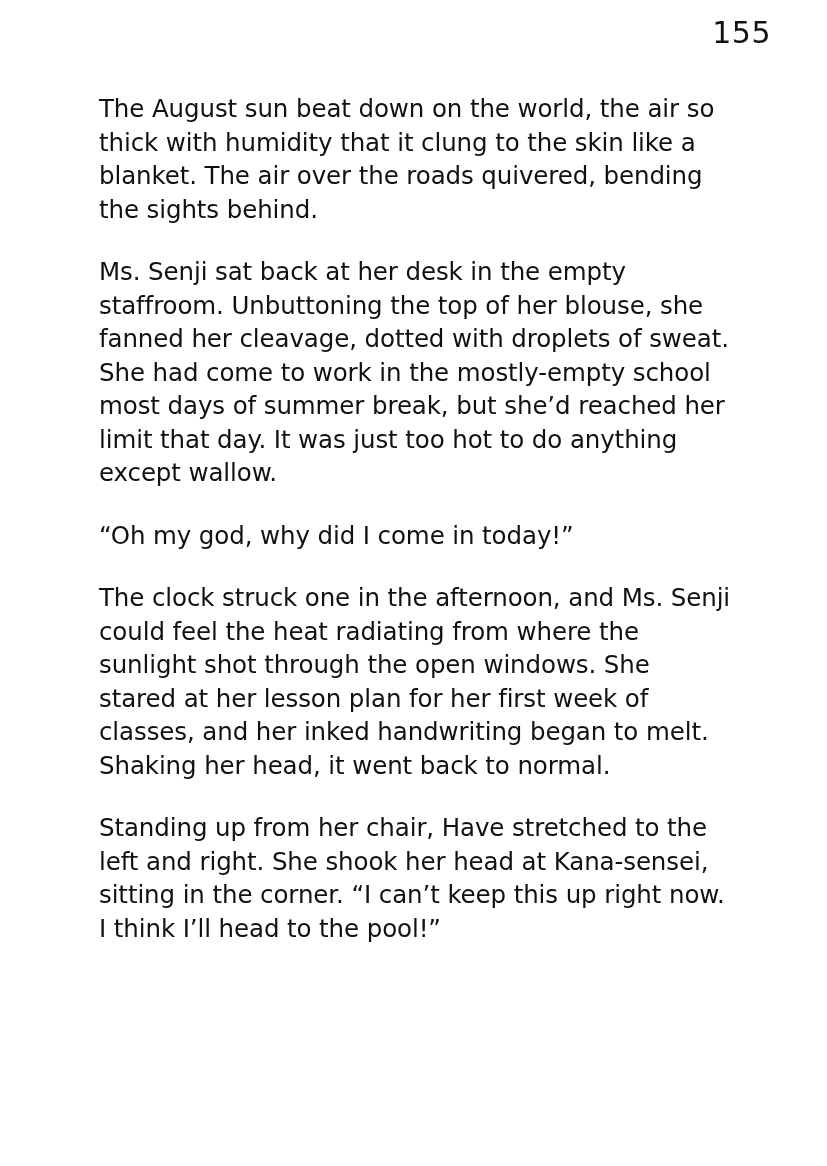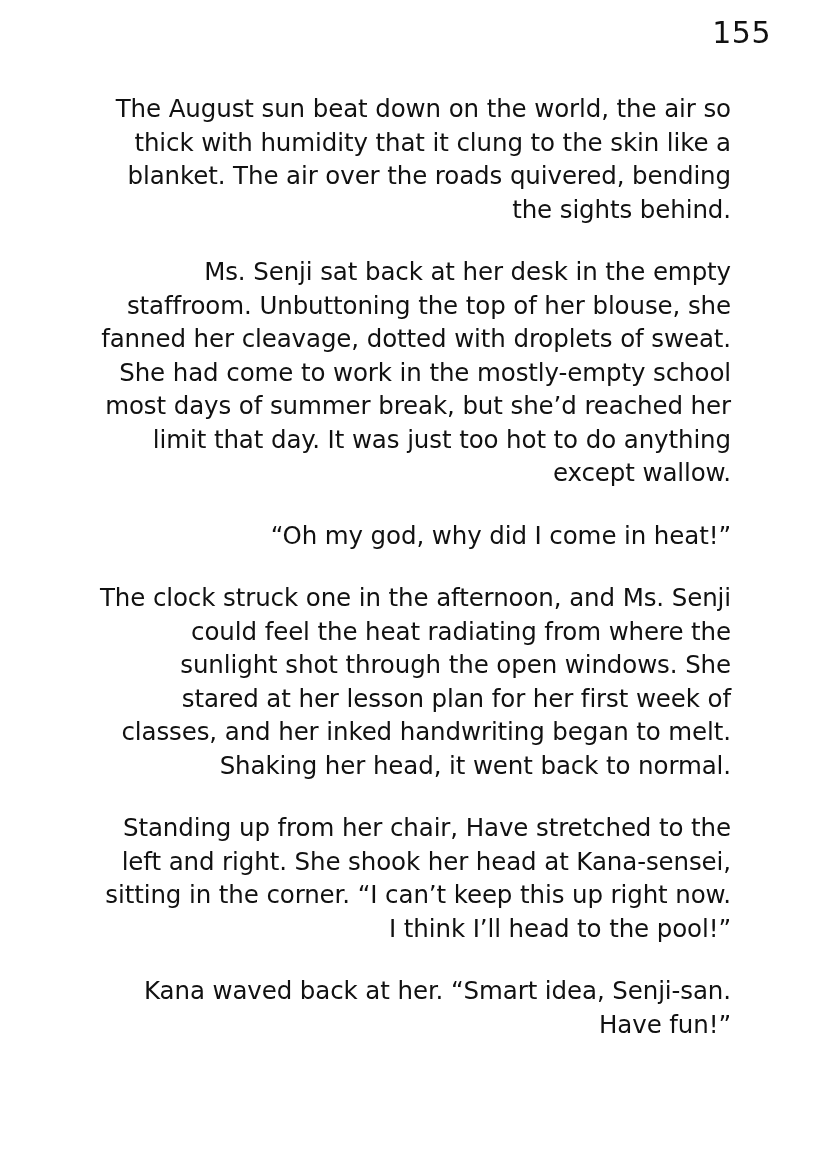--- a/index.html
+++ b/index.html
@@ -35,37 +35,36 @@
     position: absolute;
     top: 92px;
     left: 99px;
     width: 632px;
   }
   .para {
     margin: 0 0 29px 0;
     font-size: 24.5px;
     line-height: 33.5px;
     color: #111111;
-    text-align: right;
+    text-align: left;
     font-family: "DejaVu Sans", sans-serif;
     letter-spacing: -0.1px;
   }
   .para:last-child {
     margin-bottom: 0;
   }
 </style>
 </head>
 <body>
 
 <div class="page">
 
   <div class="page-number">155</div>
 
   <div class="body-text">
     <p class="para">The August sun beat down on the world, the air so thick with humidity that it clung to the skin like a blanket. The air over the roads quivered, bending the sights behind.</p>
     <p class="para">Ms. Senji sat back at her desk in the empty staffroom. Unbuttoning the top of her blouse, she fanned her cleavage, dotted with droplets of sweat. She had come to work in the mostly-empty school most days of summer break, but she’d reached her limit that day. It was just too hot to do anything except wallow.</p>
-    <p class="para">“Oh my god, why did I come in heat!”</p>
+    <p class="para">“Oh my god, why did I come in today!”</p>
     <p class="para">The clock struck one in the afternoon, and Ms. Senji could feel the heat radiating from where the sunlight shot through the open windows. She stared at her lesson plan for her first week of classes, and her inked handwriting began to melt. Shaking her head, it went back to normal.</p>
     <p class="para">Standing up from her chair, Have stretched to the left and right. She shook her head at Kana-sensei, sitting in the corner. “I can’t keep this up right now. I think I’ll head to the pool!”</p>
-    <p class="para">Kana waved back at her. “Smart idea, Senji-san. Have fun!”</p>
   </div>
 
 </div>
 
 </body></html>

